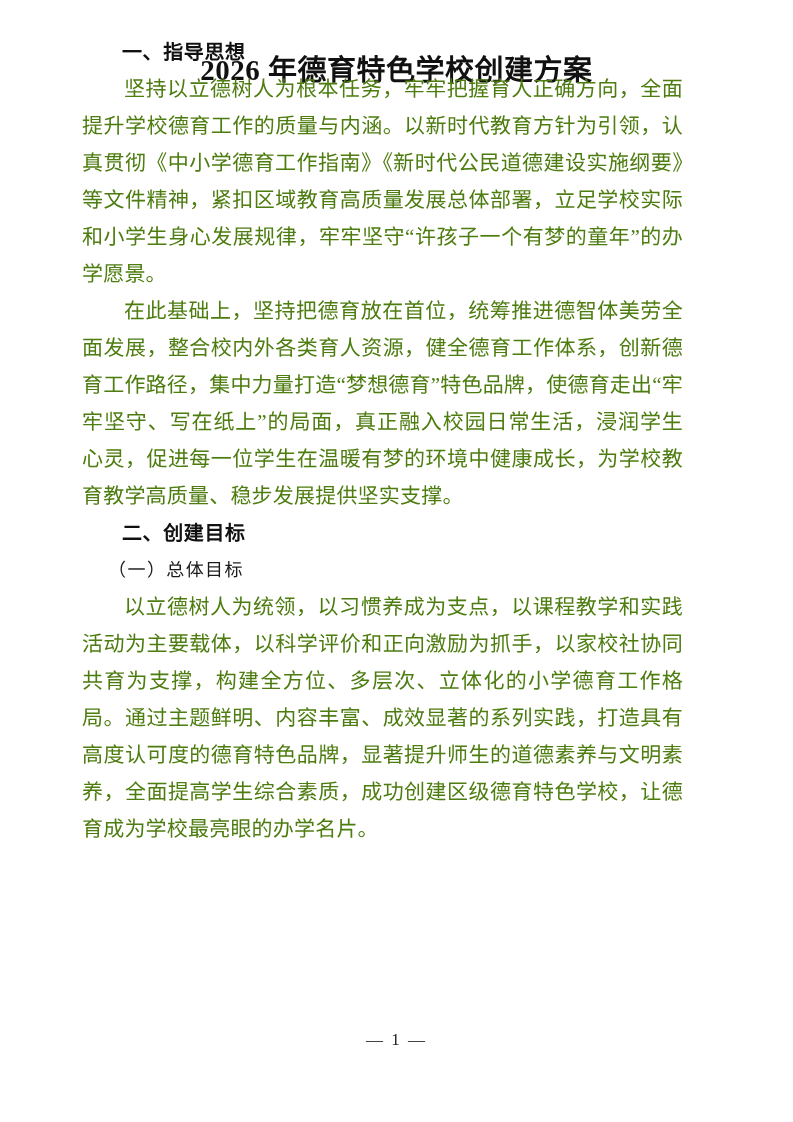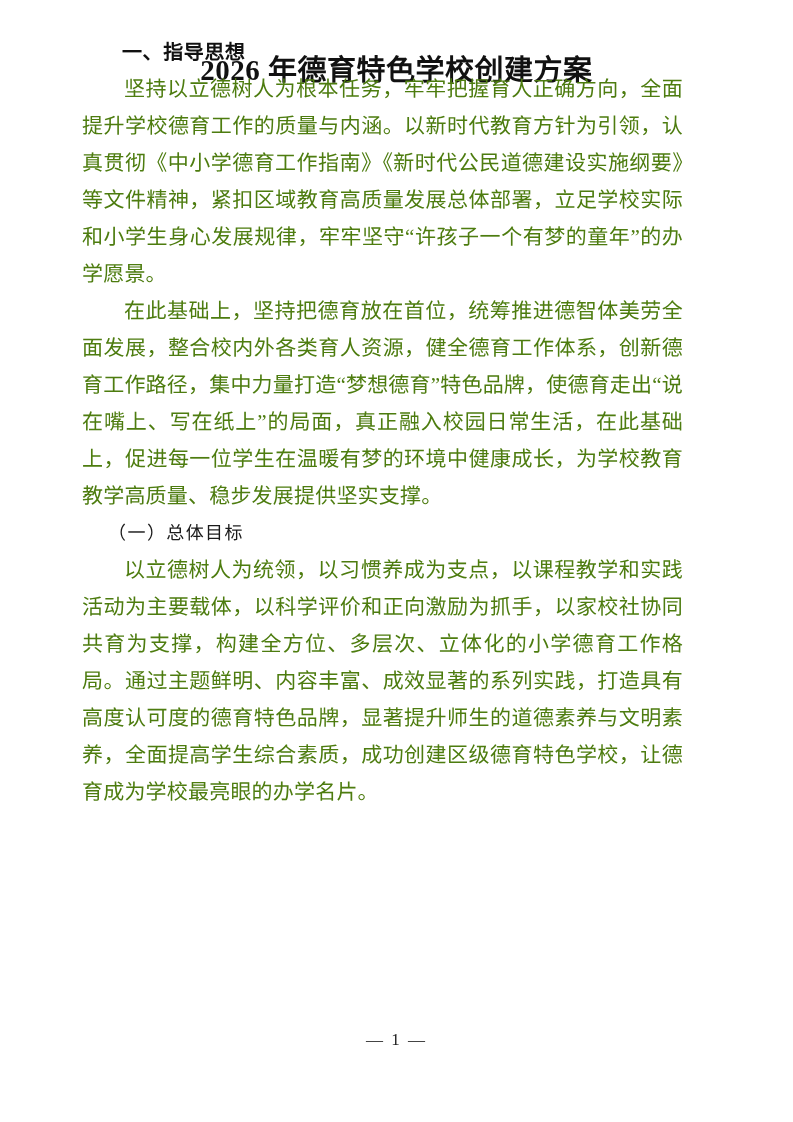--- a/index.html
+++ b/index.html
@@ -112,22 +112,23 @@
   <h1 class="doc-title">2026 年德育特色学校创建方案</h1>
 
   <div class="content">
 
     <div class="spacer-title-gap"></div>
 
     <h2 class="h1-section">一、指导思想</h2>
 
     <p class="body-para">坚持以立德树人为根本任务，牢牢把握育人正确方向，全面提升学校德育工作的质量与内涵。以新时代教育方针为引领，认真贯彻《中小学德育工作指南》《新时代公民道德建设实施纲要》等文件精神，紧扣区域教育高质量发展总体部署，立足学校实际和小学生身心发展规律，牢牢坚守“许孩子一个有梦的童年”的办学愿景。</p>
 
-    <p class="body-para">在此基础上，坚持把德育放在首位，统筹推进德智体美劳全面发展，整合校内外各类育人资源，健全德育工作体系，创新德育工作路径，集中力量打造“梦想德育”特色品牌，使德育走出“说在嘴上、写在纸上”的局面，真正融入校园日常生活，在此基础上，促进每一位学生在温暖有梦的环境中健康成长，为学校教育教学高质量、稳步发展提供坚实支撑。</p>
+    <p class="body-para">在此基础上，坚持把德育放在首位，统筹推进德智体美劳全面发展，整合校内外各类育人资源，健全德育工作体系，创新德育工作路径，集中力量打造“梦想德育”特色品牌，使德育走出“牢牢坚守、写在纸上”的局面，真正融入校园日常生活，浸润学生心灵，促进每一位学生在温暖有梦的环境中健康成长，为学校教育教学高质量、稳步发展提供坚实支撑。</p>
 
+    <h2 class="h1-section">二、创建目标</h2>
 
     <h3 class="h2-section">（一）总体目标</h3>
 
     <p class="body-para">以立德树人为统领，以习惯养成为支点，以课程教学和实践活动为主要载体，以科学评价和正向激励为抓手，以家校社协同共育为支撑，构建全方位、多层次、立体化的小学德育工作格局。通过主题鲜明、内容丰富、成效显著的系列实践，打造具有高度认可度的德育特色品牌，显著提升师生的道德素养与文明素养，全面提高学生综合素质，成功创建区级德育特色学校，让德育成为学校最亮眼的办学名片。</p>
 
   </div>
 
   <div class="page-footer">— 1 —</div>
 
 </div>

